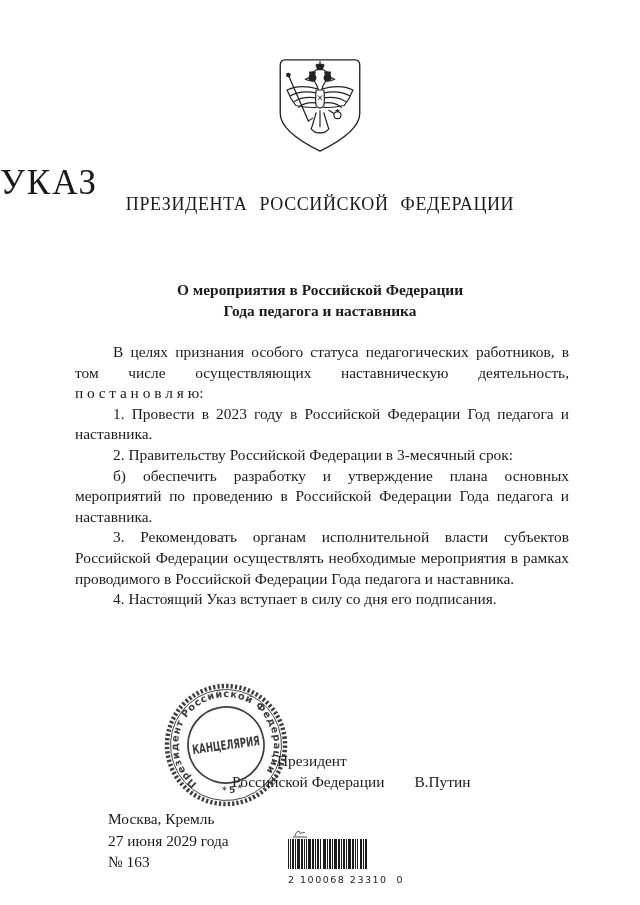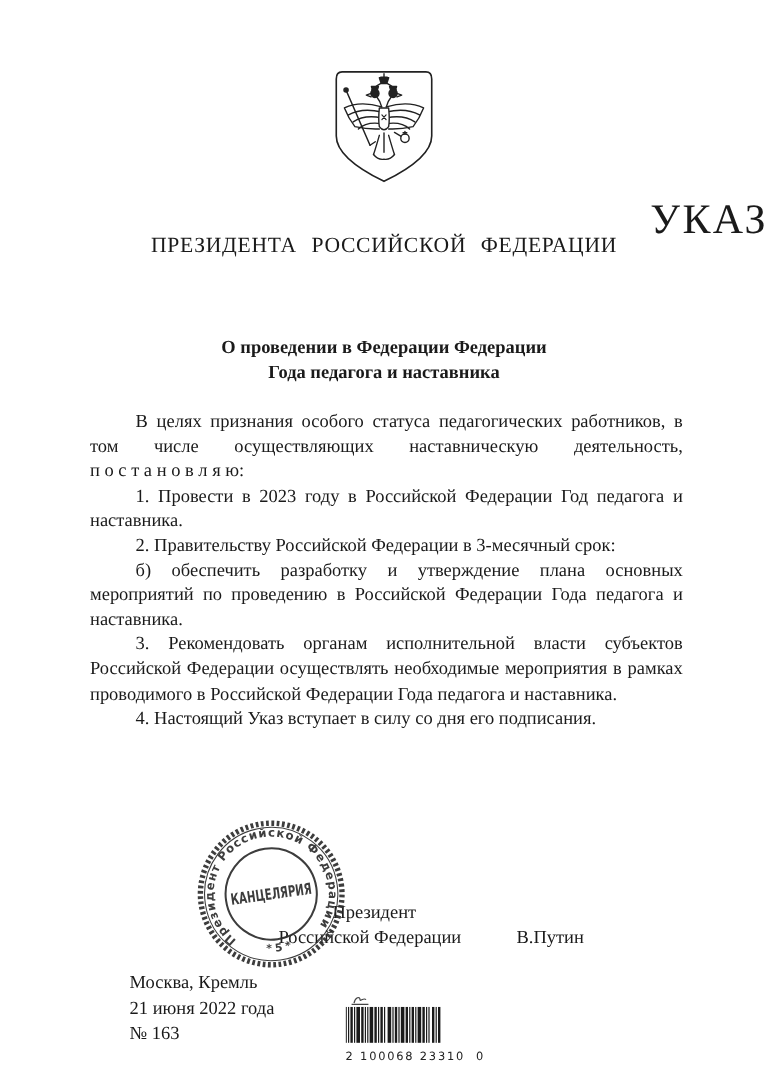--- a/index.html
+++ b/index.html
@@ -2,29 +2,29 @@
 <html><head>
 <meta charset="utf-8">
 <style>
   html,body{margin:0;padding:0;background:#ffffff;}
   .page{
     position:relative;width:640px;height:905px;background:#fff;
     font-family:"Liberation Serif",serif;color:#1a1a1a;overflow:hidden;
   }
   .abs{position:absolute;}
   .emblem{left:276px;top:57px;width:88px;height:97px;}
-  .doc-title{left:0;right:0;top:163px;text-align:right;font-size:35px;letter-spacing:2px;font-weight:normal;}
+  .doc-title{left:0;right:0;top:163px;text-align:left;font-size:35px;letter-spacing:2px;font-weight:normal;}
   .doc-subtitle{left:0;right:0;top:194px;text-align:center;font-size:18px;letter-spacing:.6px;word-spacing:7px;}
   .subject{left:0;right:0;top:280px;text-align:center;font-weight:bold;font-size:15.4px;line-height:20.5px;}
   .body-text{left:75px;top:342px;width:494px;font-size:15.4px;line-height:20.6px;text-align:justify;}
   .body-text p{margin:0;text-indent:38px;}
   .signature{left:232px;top:750px;font-size:15.4px;line-height:21px;width:300px;}
   .sig-line1{padding-left:45px;}
   .sig-line2{display:flex;}
-  .sig-name{margin-left:46px;}
+  .sig-name{margin-left:30px;}
   .stamp{left:156px;top:675px;width:140px;height:140px;opacity:.92;z-index:5;}
   .footer{left:75px;top:808px;font-size:15.4px;line-height:21.5px;margin-left:33px;}
   .barcode{left:288px;top:829px;width:106px;text-align:left;}
   .barcode .mark{display:block;margin-left:4px;height:10px;}
   .barcode .digits{font-family:"DejaVu Sans",sans-serif;font-size:9.5px;letter-spacing:1.5px;white-space:pre;margin-top:0px;color:#222;}
 </style>
 </head>
 <body>
 
 <div class="page">
@@ -58,21 +58,21 @@
     <path d="M63,54.2 v2.2 M61.4,55.3 h3.2 M54,55 L59.4,58.2"></path>
 
     <path d="M45,55.5 V72 M41,57.5 Q38,68 36,74 M49,57.5 Q52,68 54,74"></path>
     <path d="M36,74 Q40,79 45,78 Q50,79 54,74"></path>
   </svg>
 
   <div class="abs doc-title">УКАЗ</div>
   <div class="abs doc-subtitle">ПРЕЗИДЕНТА РОССИЙСКОЙ ФЕДЕРАЦИИ</div>
 
   <div class="abs subject">
-    <div>О проведении в Федерации Федерации</div>
+    <div>О мероприятия в Российской Федерации</div>
     <div>Года педагога и наставника</div>
   </div>
 
   <div class="abs body-text">
     <p>В целях признания особого статуса педагогических работников, в том числе осуществляющих наставническую деятельность, п&nbsp;о&nbsp;с&nbsp;т&nbsp;а&nbsp;н&nbsp;о&nbsp;в&nbsp;л&nbsp;я&nbsp;ю:</p>
     <p>1. Провести в 2023 году в Российской Федерации Год педагога и наставника.</p>
     <p>2. Правительству Российской Федерации в 3-месячный срок:</p>
     <p>б) обеспечить разработку и утверждение плана основных мероприятий по проведению в Российской Федерации Года педагога и наставника.</p>
     <p>3. Рекомендовать органам исполнительной власти субъектов Российской Федерации осуществлять необходимые мероприятия в рамках проводимого в Российской Федерации Года педагога и наставника.</p>
     <p>4. Настоящий Указ вступает в силу со дня его подписания.</p>
@@ -100,21 +100,21 @@
       </text>
       <text font-family="DejaVu Sans, sans-serif" font-size="9" font-weight="bold" fill="#2d2d2d" stroke="none" text-anchor="middle">
         <textPath href="#bottomPath" startOffset="50%">* 5 *</textPath>
       </text>
       <text x="70" y="74.5" text-anchor="middle" font-family="DejaVu Sans, sans-serif" font-size="13" font-weight="bold" fill="#2d2d2d" stroke="none" textLength="68" lengthAdjust="spacingAndGlyphs">КАНЦЕЛЯРИЯ</text>
     </g>
   </svg>
 
   <div class="abs footer">
     <div>Москва, Кремль</div>
-    <div>21 июня 2022 года</div>
+    <div>27 июня 2029 года</div>
     <div>№ 163</div>
   </div>
 
   <div class="abs barcode">
     <svg class="mark" width="18" height="10" viewBox="0 0 18 10" fill="none" stroke="#444" stroke-width="1">
       <path d="M3,7 C4,2 8,1 8,4 C8,6 11,2 13,4"></path>
       <path d="M1,8 L15,8"></path>
     </svg>
     <svg width="104" height="31" viewBox="0 0 104 31" fill="#1b1b1b">
       <g id="bars">

